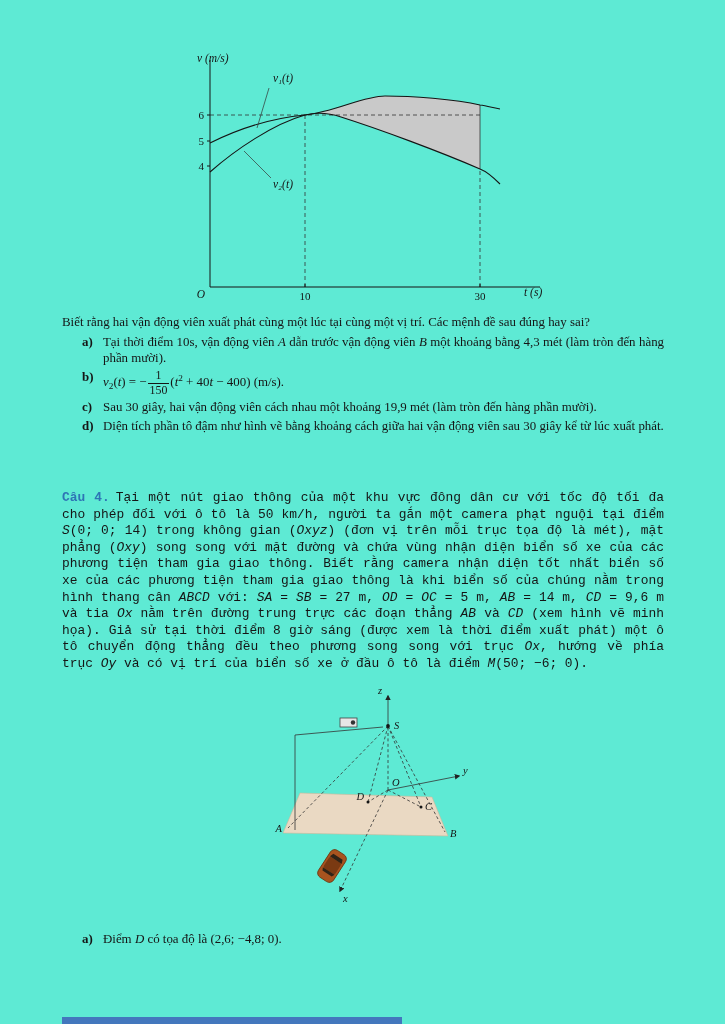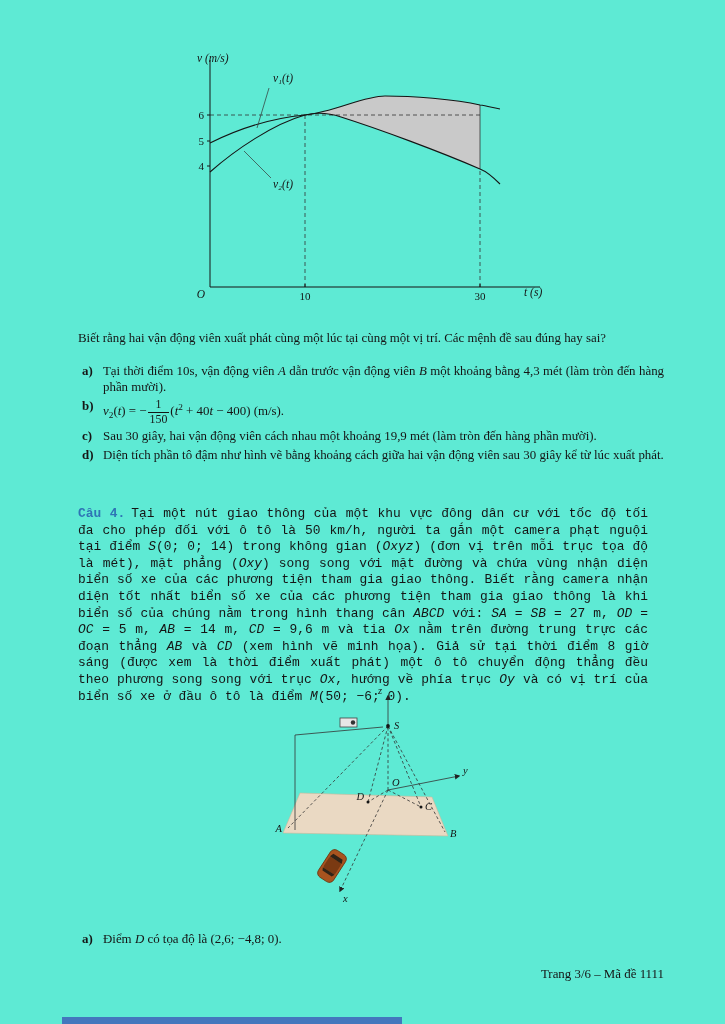--- a/index.html
+++ b/index.html
@@ -1,20 +1,20 @@
 <!DOCTYPE html>
 <html style="--accent-blue: #2e74b5; --shading-gray: #c9c9c9; --ground-tan: #ead9c3; --bar-blue: #4377bd; --car-brown: #a8541f;"><head>
 <meta charset="utf-8">
 <style>
   html,body{margin:0;padding:0;background:#ffffff;}
   .page{position:relative;width:725px;height:1024px;background:#5eead4;overflow:hidden;
         font-family:"Liberation Serif","DejaVu Serif",serif;color:#151515;
         font-size:12.9px;line-height:16.6px;}
   .abs{position:absolute;}
-  .para{margin:16px;text-align:justify;}
+  .para{margin:0;text-align:justify;}
   .qnum{font-weight:bold;color:var(--accent-blue);padding-right:6px;}
   .i{font-style:italic;}
   .sub{font-size:0.72em;vertical-align:-0.28em;}
   .sup{font-size:0.72em;vertical-align:0.5em;}
   .frac{display:inline-block;vertical-align:-0.62em;text-align:center;line-height:1.12;margin:0 1px;font-size:0.92em;}
   .frac .num{display:block;border-bottom:1px solid #151515;padding:0 2px;}
   .frac .den{display:block;padding:0 2px;}
   .items{margin-top:3px;}
   .item{display:flex;margin:2.5px 0;}
   .item-label{flex:0 0 21px;font-weight:bold;}
@@ -151,17 +151,16 @@
     </svg>
   </div>
 
   <div class="abs" style="left:62px;top:928px;width:602px;">
     <div class="item" style="margin-left:20px;">
       <span class="item-label">a)</span>
       <span class="item-text"><span>Điểm </span><span class="i">D</span><span> có tọa độ là (2,6; −4,8; 0).</span></span>
     </div>
   </div>
 
-  <div class="abs footer" style="left:62px;top:966px;width:602px;">Trang 3/6 – Mã đề 1111</div>
 
   <div class="abs bluebar" style="left:62px;top:1017px;width:340px;height:7px;"></div>
 
 </div>
 
 </body></html>

